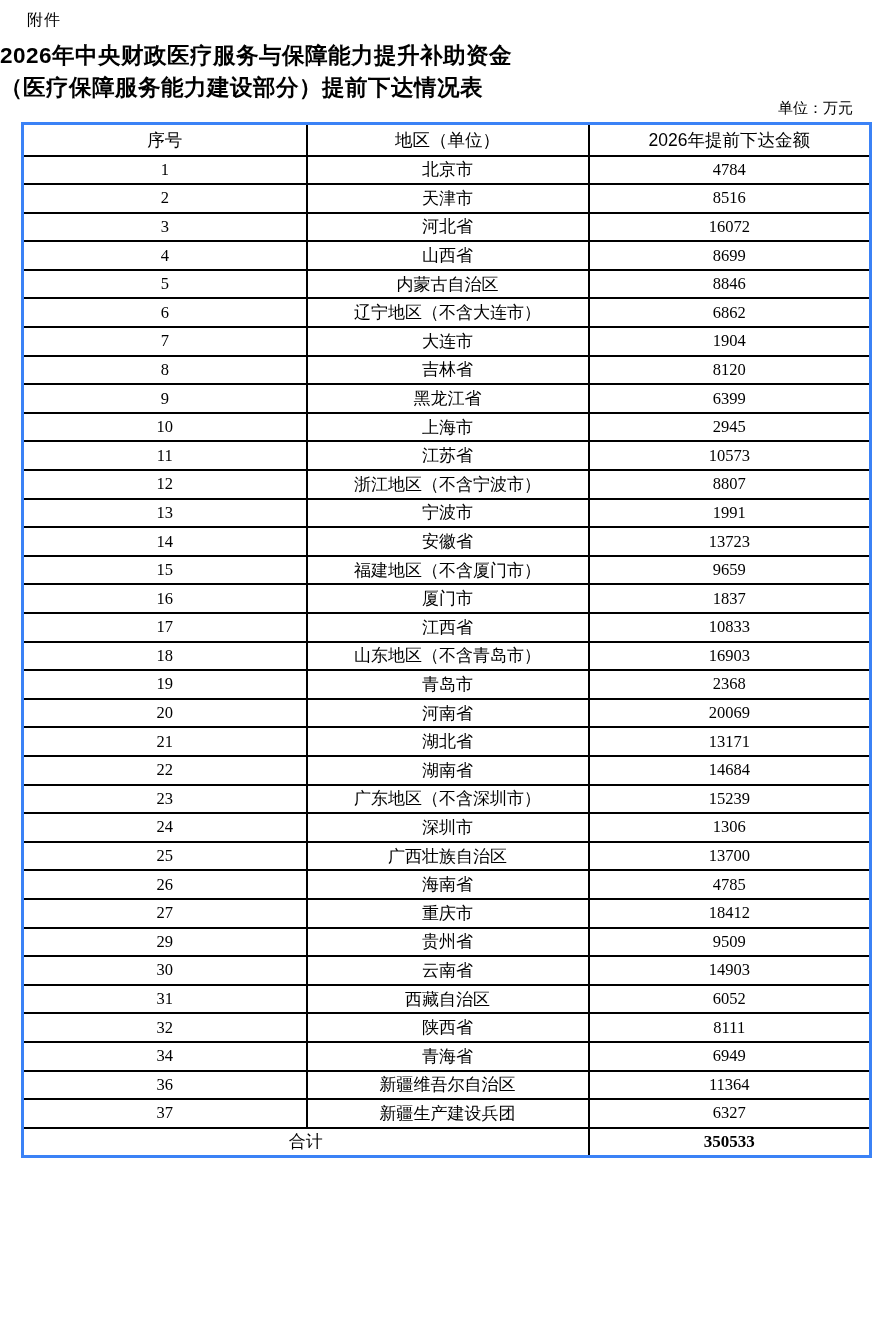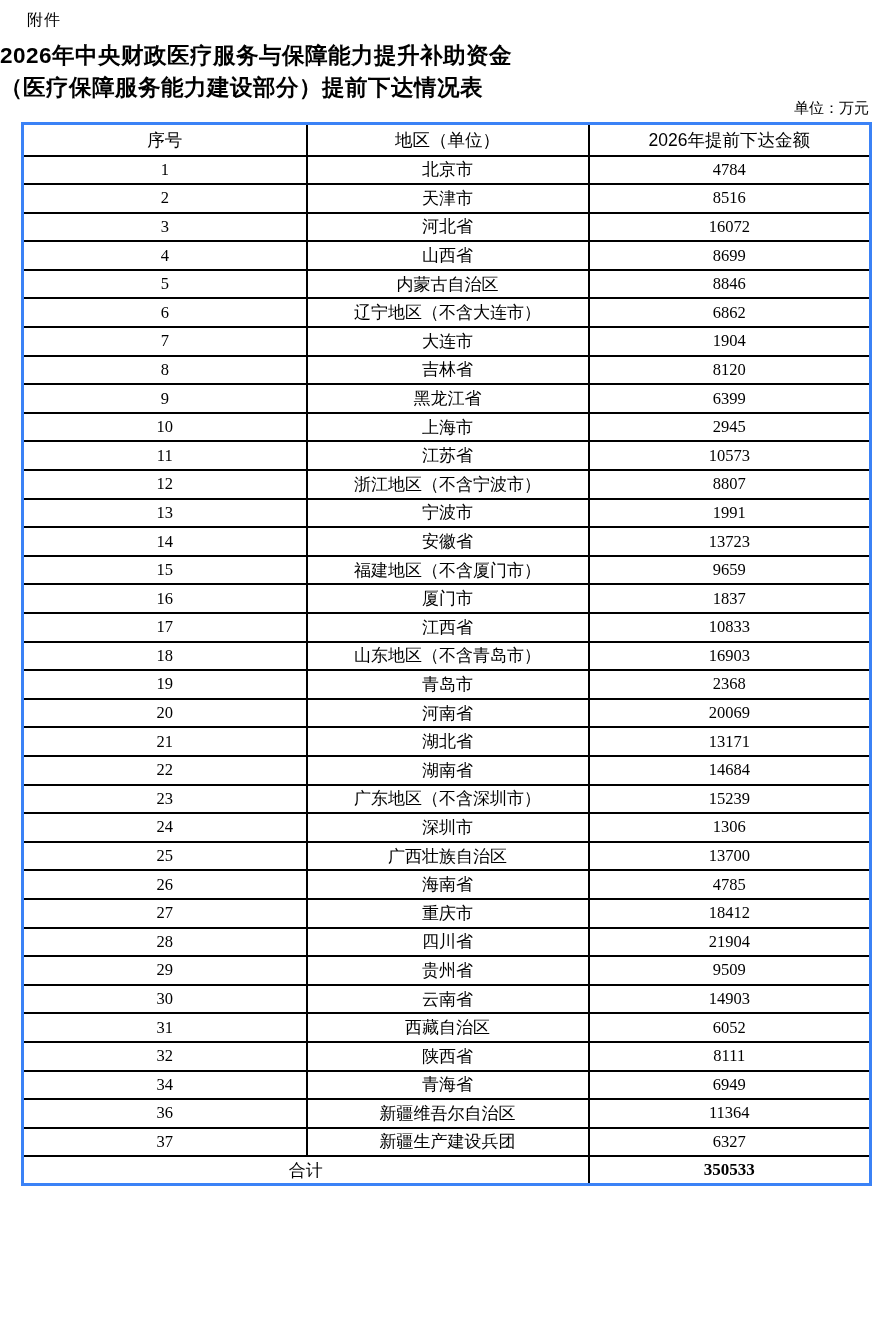--- a/index.html
+++ b/index.html
@@ -31,21 +31,21 @@
     text-align: left;
     font-family: "Liberation Sans", "DejaVu Sans", sans-serif;
     font-weight: bold;
     font-size: 22.5px;
     line-height: 32px;
     letter-spacing: 0.5px;
   }
   .unit-note {
     position: absolute;
     top: 99px;
-    right: 20px;
+    right: 36px;
     font-size: 15px;
   }
   table.funding-table {
     position: absolute;
     top: 122px;
     left: 21px;
     width: 848px;
     border-collapse: collapse;
     table-layout: fixed;
     border: 3px solid #3b82f6;
@@ -240,25 +240,20 @@
         <td class="num">26</td>
         <td>海南省</td>
         <td class="num">4785</td>
       </tr>
       <tr>
         <td class="num">27</td>
         <td>重庆市</td>
         <td class="num">18412</td>
       </tr>
       <tr>
-        <td class="num">28</td>
-        <td>四川省</td>
-        <td class="num">21904</td>
-      </tr>
-      <tr>
         <td class="num">29</td>
         <td>贵州省</td>
         <td class="num">9509</td>
       </tr>
       <tr>
         <td class="num">30</td>
         <td>云南省</td>
         <td class="num">14903</td>
       </tr>
       <tr>

